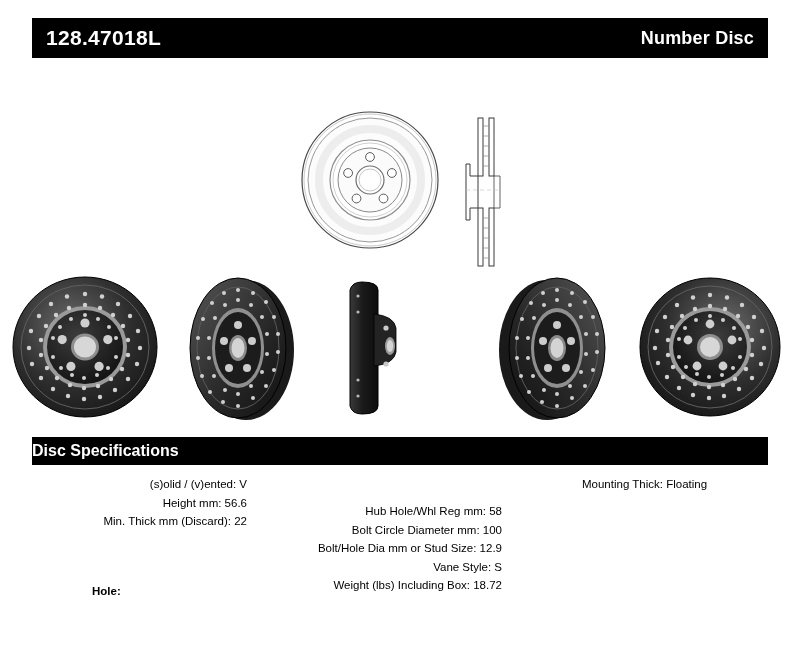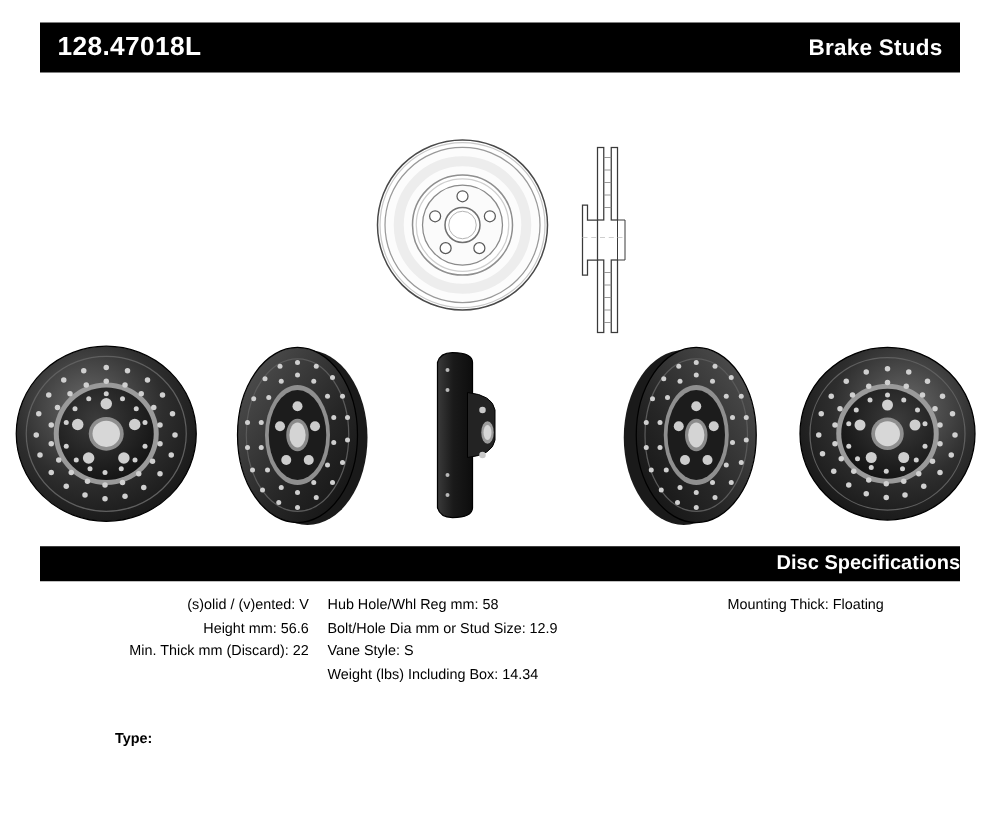--- a/index.html
+++ b/index.html
@@ -81,38 +81,38 @@
     position: absolute;
     left: 32px;
     top: 437px;
     width: 736px;
   }
   .specs-title-bar {
     background: #000000;
     height: 28px;
     display: flex;
     align-items: center;
-    justify-content: flex-end;
+    justify-content: flex-start;
   }
   .specs-title {
     color: #ffffff;
     font-size: 16px;
     font-weight: bold;
   }
   .specs-body {
     position: relative;
     height: 120px;
     padding-top: 10px;
   }
   .spec-col {
     position: absolute;
     top: 10px;
   }
   .col-left  { left: 0;     width: 215px; text-align: right; }
-  .col-mid   { left: 230px; width: 240px; text-align: left; }
+  .col-mid   { left: 230px; width: 240px; text-align: right; margin-top: 27px; }
   .col-right { left: 520px; width: 216px; text-align: left; padding-left: 30px; box-sizing: border-box;}
   .spec-line {
     font-size: 11.5px;
     line-height: 18.5px;
     white-space: nowrap;
   }
   .note {
     position: absolute;
     left: 60px;
     top: 120px;
@@ -120,21 +120,21 @@
     font-weight: bold;
   }
 
   svg { display: block; }
 </style>
 </head>
 <body>
 
 <div class="header">
   <span class="part-number">128.47018L</span>
-  <span class="header-title">Brake Studs</span>
+  <span class="header-title">Number Disc</span>
 </div>
 
 <div class="illustrations">
 
   <div class="top-group">
 
     <svg width="180" height="160" viewBox="0 0 180 160">
 
       <circle cx="80" cy="78" r="68" fill="#ffffff" stroke="#4a4a4a" stroke-width="1.2"></circle>
       <circle cx="80" cy="78" r="66" fill="none" stroke="#c9c9c9" stroke-width="1"></circle>
@@ -502,24 +502,25 @@
   <div class="specs-body">
 
     <div class="spec-col col-left">
       <div class="spec-line">(s)olid / (v)ented: V</div>
       <div class="spec-line">Height mm: 56.6</div>
       <div class="spec-line">Min. Thick mm (Discard): 22</div>
     </div>
 
     <div class="spec-col col-mid">
       <div class="spec-line">Hub Hole/Whl Reg mm: 58</div>
+      <div class="spec-line">Bolt Circle Diameter mm: 100</div>
       <div class="spec-line">Bolt/Hole Dia mm or Stud Size: 12.9</div>
       <div class="spec-line">Vane Style: S</div>
-      <div class="spec-line">Weight (lbs) Including Box: 14.34</div>
+      <div class="spec-line">Weight (lbs) Including Box: 18.72</div>
     </div>
 
     <div class="spec-col col-right">
       <div class="spec-line">Mounting Thick: Floating</div>
     </div>
 
-    <div class="note">Type:</div>
+    <div class="note">Hole:</div>
   </div>
 </div>
 
 </body></html>

